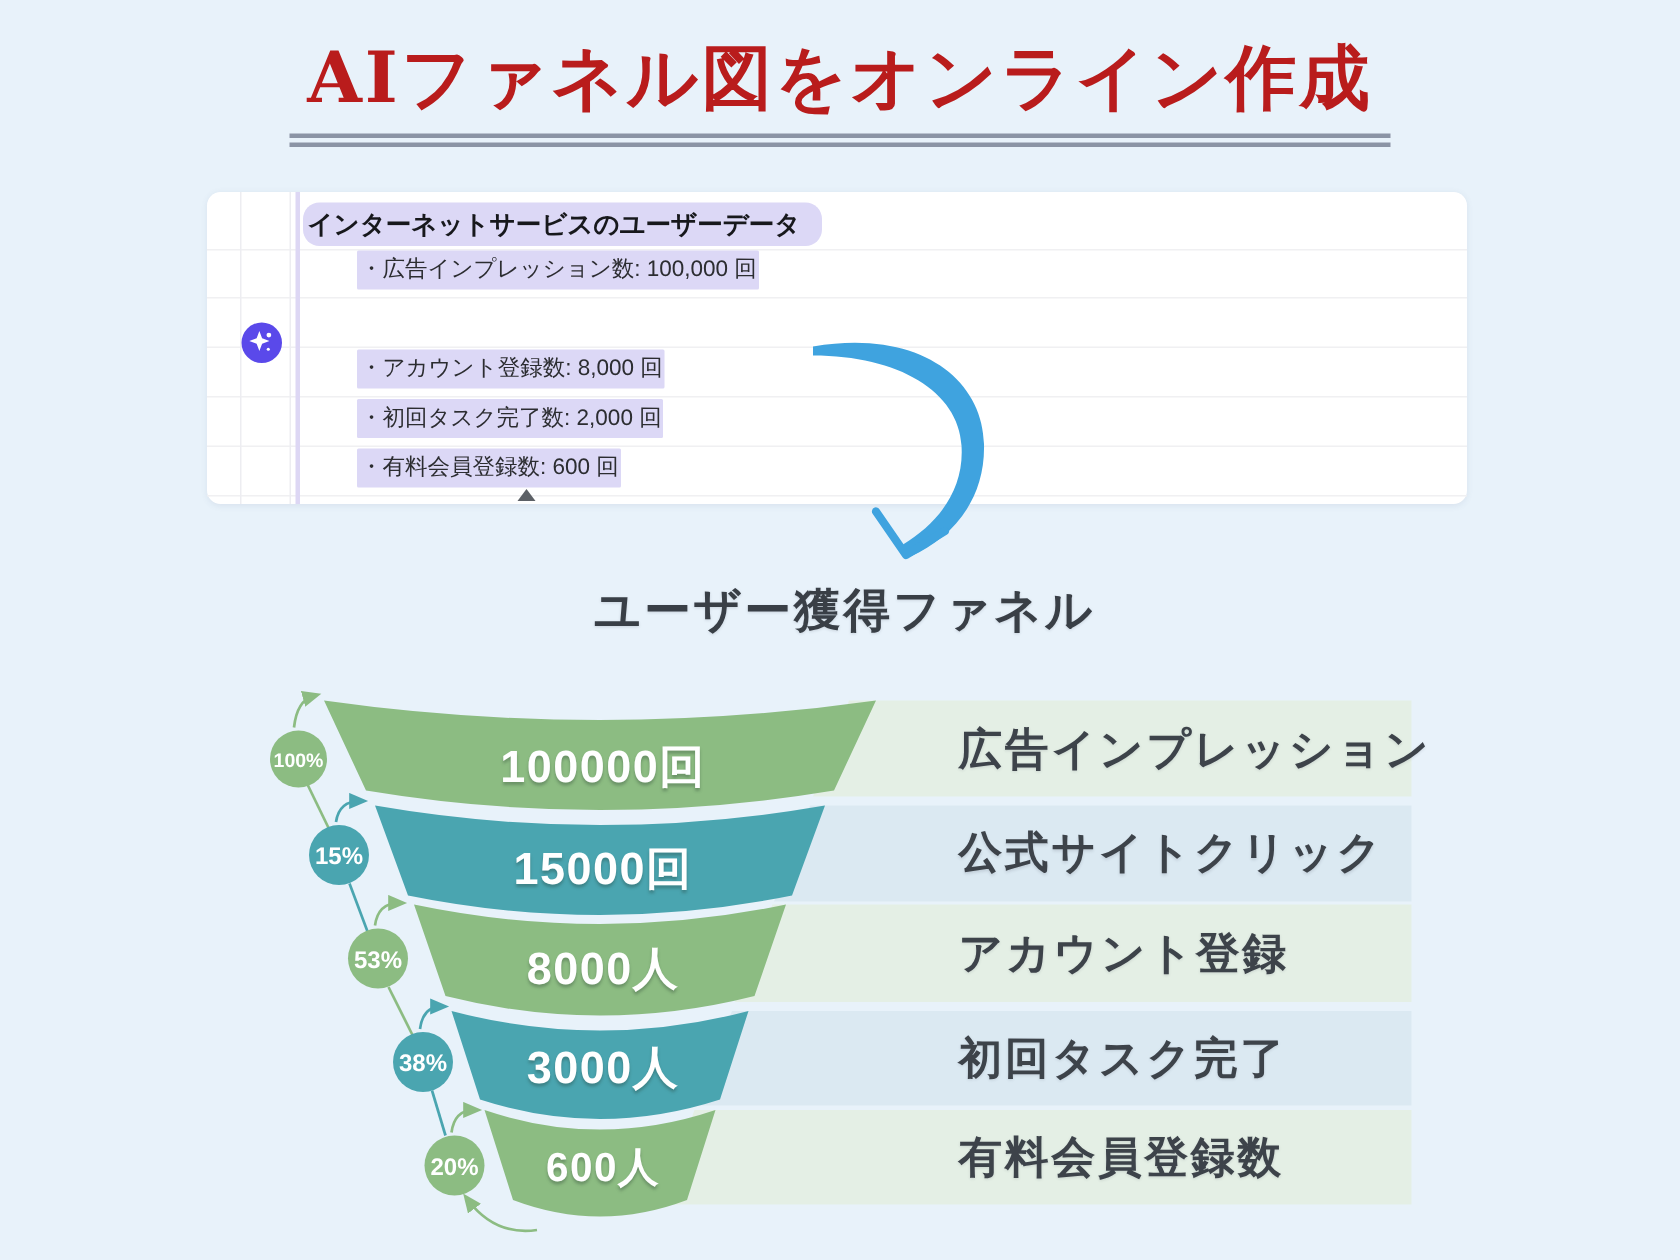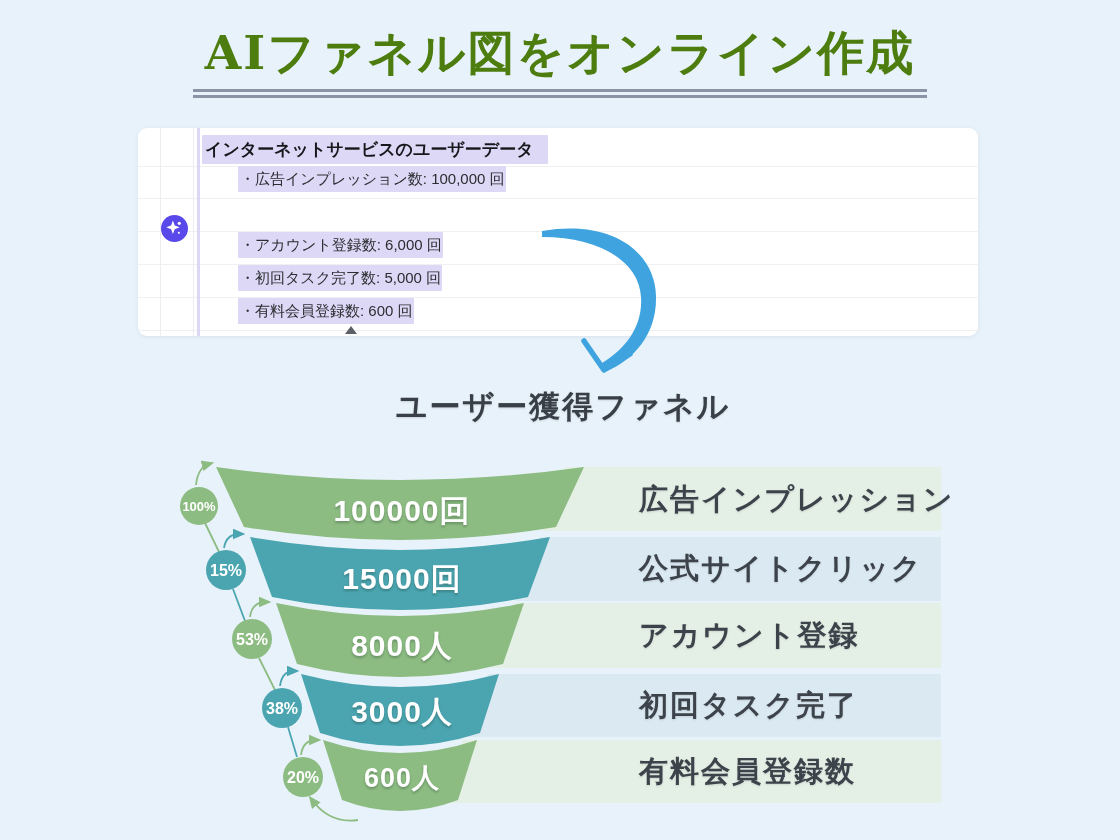--- a/index.html
+++ b/index.html
@@ -8,38 +8,38 @@
     background:#e8f2fa;
     font-family:"Liberation Sans","DejaVu Sans",sans-serif;
   }
   
   .main-title-wrap{
     position:absolute;left:0;top:24px;width:1120px;text-align:center;
   }
   .main-title{
     display:inline-block;
     font-family:"DejaVu Serif","Liberation Serif",serif;
-    font-size:47px;font-weight:600;color:#4d7c0f;letter-spacing:2px;
+    font-size:47px;font-weight:600;color:#b91c1c;letter-spacing:2px;
     padding:0 12px 6px 12px;
     border-bottom:9px double #8b94a5;
     line-height:1.25;
   }
   
   .doc-card{
     position:absolute;left:138px;top:128px;width:840px;height:208px;
     background:#ffffff;border-radius:9px;z-index:2;
     box-shadow:0 1px 4px rgba(80,100,140,0.10);
   }
   .doc-sep{position:absolute;left:0;width:100%;height:1px;background:#f0f0f2;}
   .doc-vline{position:absolute;top:0;height:100%;width:1px;background:#ededf1;}
   .doc-vband{position:absolute;top:0;height:100%;width:3px;background:#ddd7f4;}
   .doc-row{position:absolute;white-space:nowrap;}
   .hl{background:#dcd8f6;border-radius:1px;}
   .doc-title-row{font-size:17px;font-weight:bold;color:#17181c;}
-  .doc-title-row .hl{padding:5px 14px 5px 3px;}
+  .doc-title-row .hl{padding:5px 14px 5px 3px;border-radius:11px;}
   .doc-bullet{font-size:15px;color:#2c2d31;}
   .doc-bullet .hl{padding:4px 1px 5px 2px;}
   .ai-badge{
     position:absolute;left:161px;top:215px;width:27px;height:27px;border-radius:50%;
     background:#5a49ea;z-index:4;display:flex;align-items:center;justify-content:center;
   }
   .doc-caret{
     position:absolute;left:345px;top:326px;width:0;height:0;z-index:4;
     border-left:6px solid transparent;border-right:6px solid transparent;
     border-bottom:8px solid #5c6066;
@@ -80,24 +80,24 @@
   <div class="doc-vline" style="left:55px"></div>
   <div class="doc-vband" style="left:59px"></div>
 
   <div class="doc-row doc-title-row" style="left:64px;top:10px">
     <span class="hl">インターネットサービスのユーザーデータ</span>
   </div>
   <div class="doc-row doc-bullet" style="left:100px;top:42px">
     <span class="hl">・広告インプレッション数: 100,000 回</span>
   </div>
   <div class="doc-row doc-bullet" style="left:100px;top:108px">
-    <span class="hl">・アカウント登録数: 6,000 回</span>
+    <span class="hl">・アカウント登録数: 8,000 回</span>
   </div>
   <div class="doc-row doc-bullet" style="left:100px;top:141px">
-    <span class="hl">・初回タスク完了数: 5,000 回</span>
+    <span class="hl">・初回タスク完了数: 2,000 回</span>
   </div>
   <div class="doc-row doc-bullet" style="left:100px;top:174px">
     <span class="hl">・有料会員登録数: 600 回</span>
   </div>
 </div>
 
 <div class="ai-badge">
   <svg width="19" height="19" viewBox="0 0 24 24">
     <path d="M10,2 L12.3,8.2 L18.5,10.5 L12.3,12.8 L10,19 L7.7,12.8 L1.5,10.5 L7.7,8.2 Z" fill="#ffffff"></path>
     <circle cx="18" cy="5.5" r="2" fill="#ffffff"></circle>

